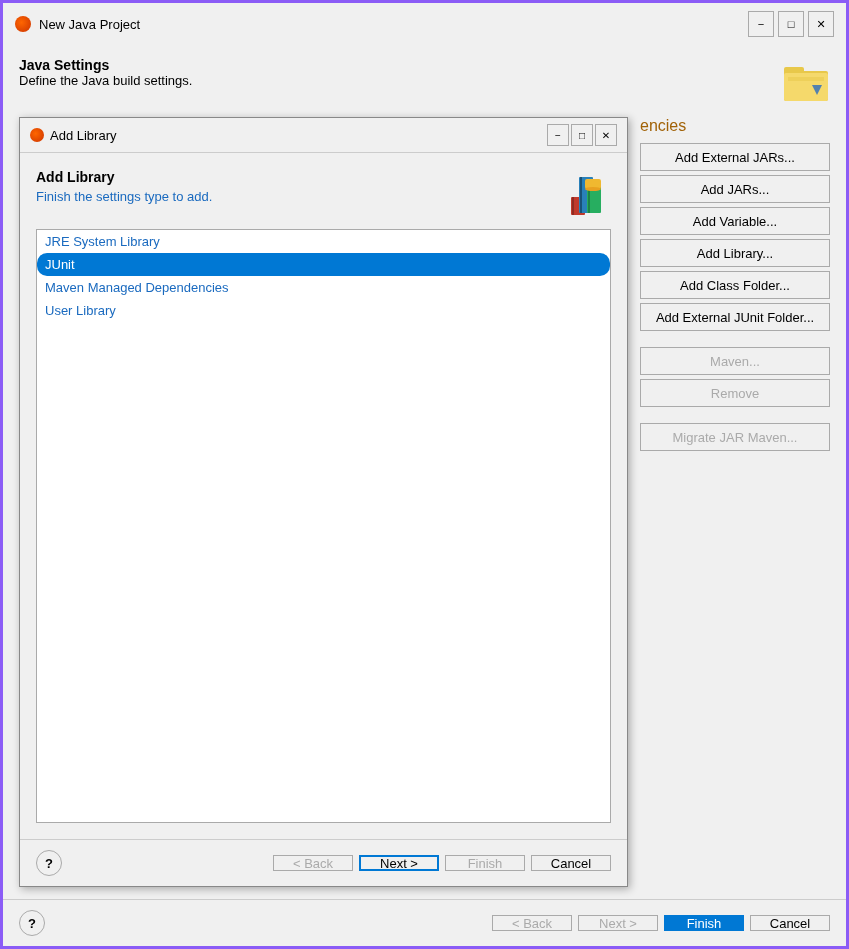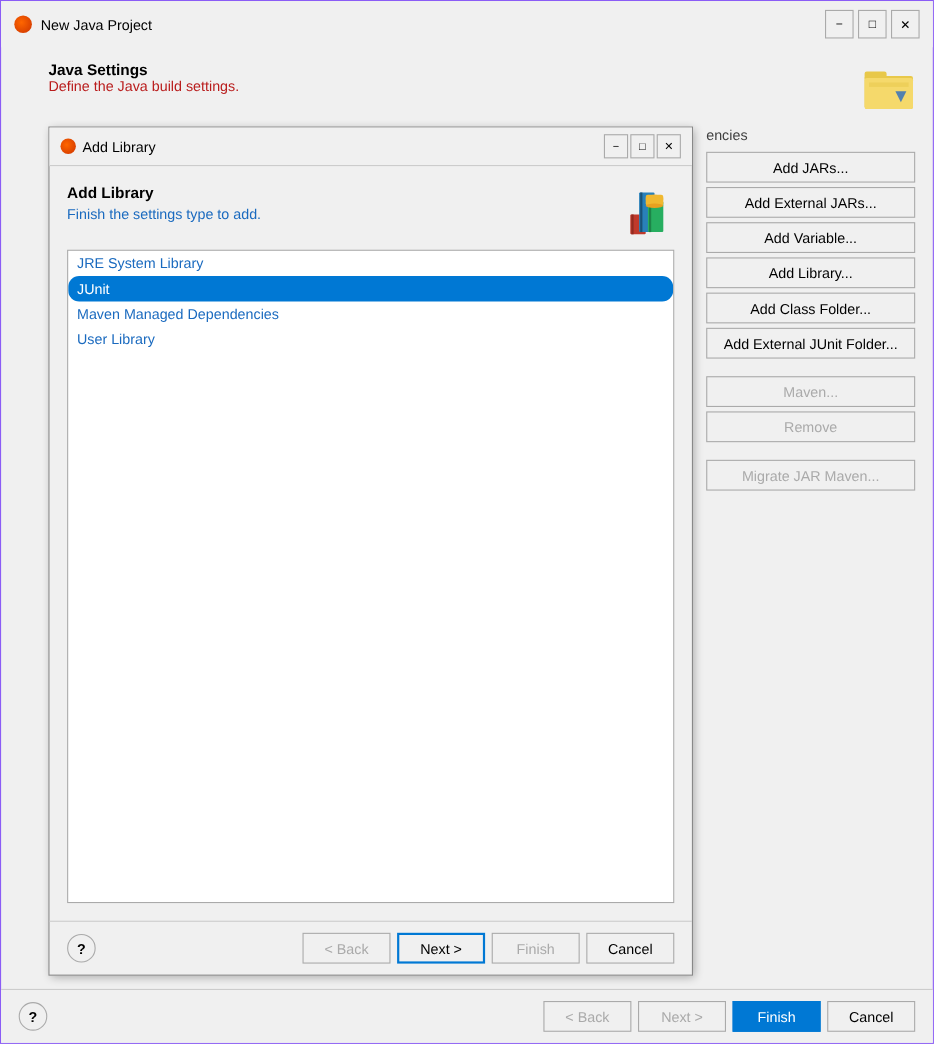--- a/index.html
+++ b/index.html
@@ -11,21 +11,21 @@
       height: 949px;
       overflow: hidden;
       position: relative;
     }
 
     
     .outer-window {
       width: 849px;
       height: 949px;
       background: #f0f0f0;
-      border: 1px solid #8b5cf6;
+      border: 3px solid #8b5cf6;
       display: flex;
       flex-direction: column;
     }
 
     .outer-titlebar {
       background: #f0f0f0;
       padding: 8px 12px;
       display: flex;
       align-items: center;
       justify-content: space-between;
@@ -66,32 +66,31 @@
       font-size: 11px;
     }
 
     
     .outer-content {
       flex: 1;
       padding: 12px 16px;
       display: flex;
       flex-direction: column;
       gap: 4px;
-      margin-left: 27px;
     }
 
     .page-title {
       font-size: 14px;
       font-weight: bold;
       color: #000;
     }
 
     .page-subtitle {
       font-size: 13px;
-      color: #b91c1c;
+      color: #000000;
     }
 
     
     .main-row {
       display: flex;
       gap: 0;
       flex: 1;
       margin-top: 8px;
     }
 
@@ -209,21 +208,21 @@
       align-items: center;
       justify-content: center;
       font-size: 13px;
       font-weight: bold;
       cursor: pointer;
       margin-right: auto;
     }
 
     .dialog-btn {
       min-width: 80px;
-      height: 28px;
+      height: 16px;
       padding: 0 12px;
       background: #f0f0f0;
       border: 1px solid #aaa;
       cursor: pointer;
       font-size: 13px;
       display: flex;
       align-items: center;
       justify-content: center;
     }
 
@@ -240,22 +239,22 @@
     
     .right-panel {
       flex: 1;
       padding: 0 0 0 12px;
       display: flex;
       flex-direction: column;
       gap: 4px;
     }
 
     .right-panel-title {
-      font-size: 13px;
-      color: #404040;
+      font-size: 16px;
+      color: #a16207;
       margin-bottom: 4px;
       
     }
 
     .side-btn {
       width: 190px;
       height: 28px;
       background: #f0f0f0;
       border: 1px solid #aaa;
       cursor: pointer;
@@ -368,22 +367,22 @@
           <button class="dialog-btn disabled" disabled="">&lt; Back</button>
           <button class="dialog-btn primary">Next &gt;</button>
           <button class="dialog-btn disabled" disabled="">Finish</button>
           <button class="dialog-btn">Cancel</button>
         </div>
 
       </div>
 
       <div class="right-panel">
         <div class="right-panel-title">encies</div>
+        <button class="side-btn">Add External JARs...</button>
         <button class="side-btn">Add JARs...</button>
-        <button class="side-btn">Add External JARs...</button>
         <button class="side-btn">Add Variable...</button>
         <button class="side-btn">Add Library...</button>
         <button class="side-btn">Add Class Folder...</button>
         <button class="side-btn">Add External JUnit Folder...</button>
         <div style="height:8px;"></div>
         <button class="side-btn disabled" disabled="">Maven...</button>
         <button class="side-btn disabled" disabled="">Remove</button>
         <div style="height:8px;"></div>
         <button class="side-btn disabled" disabled="">Migrate JAR Maven...</button>
       </div>

